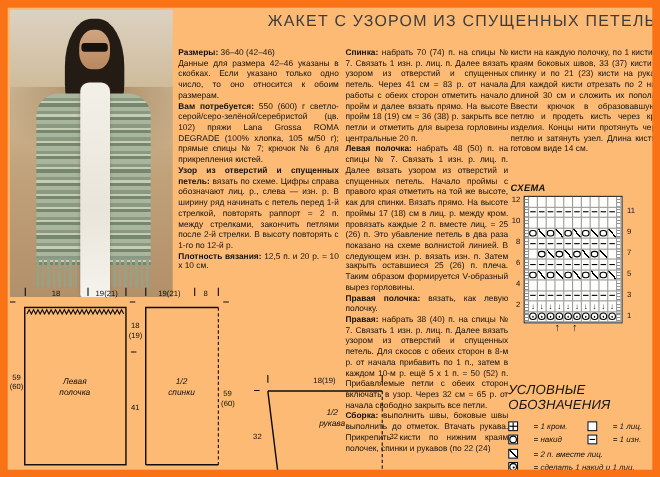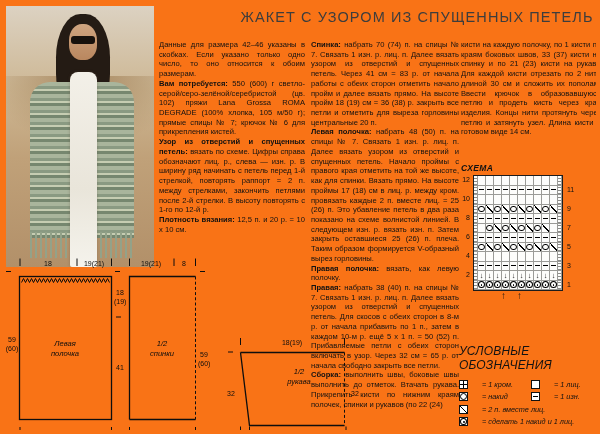--- a/index.html
+++ b/index.html
@@ -1,19 +1,19 @@
 <!DOCTYPE html>
 <html><head>
 <meta charset="utf-8">
 <style>
   * { margin:0; padding:0; box-sizing:border-box; }
   html,body { background:#e8e6e1; }
   #page {
     position:relative; width:600px; height:434px; overflow:hidden;
-    background:#f97316; border:4px solid #f97316;
+    background:#fdba74; border:7px solid #f97316;
     font-family:"Liberation Sans", sans-serif; color:#121212;
   }
   
   .photo {
     position:absolute; left:2px; top:2px; width:148px; height:261px; overflow:hidden;
     background:linear-gradient(180deg,#dcd2c2 0%,#cdb794 32%,#c0a179 58%,#b29069 100%);
   }
   .photo .dune { position:absolute; left:-20px; top:70px; width:200px; height:70px;
     background:radial-gradient(ellipse at 50% 0,#a98a62 0%,rgba(169,138,98,0) 70%); }
   .photo .hair { position:absolute; left:50px; top:8px; width:54px; height:96px;
@@ -99,20 +99,21 @@
     <div class="face"></div>
     <div class="shades"></div>
     <div class="cardigan"></div>
     <div class="fringe"></div>
     <div class="scarf"></div>
   </div>
 
   <div class="title">ЖАКЕТ С УЗОРОМ ИЗ СПУЩЕННЫХ ПЕТЕЛЬ</div>
 
   <div class="col" id="col1">
+      <p class="para"><b>Размеры: </b>36–40 (42–46)</p>
       <p class="para">Данные для размера 42–46 указаны в скобках. Если указано только одно число, то оно относится к обоим размерам.</p>
       <p class="para"><b>Вам потребуется: </b>550 (600) г светло-серой/серо-зелёной/серебристой (цв. 102) пряжи Lana Grossa ROMA DEGRADE (100% хлопка, 105 м/50 г); прямые спицы № 7; крючок № 6 для прикрепления кистей.</p>
       <p class="para"><b>Узор из отверстий и спущенных петель: </b>вязать по схеме. Цифры справа обозначают лиц. р., слева — изн. р. В ширину ряд начинать с петель перед 1-й стрелкой, повторять раппорт = 2 п. между стрелками, закончить петлями после 2-й стрелки. В высоту повторять с 1-го по 12-й р.</p>
       <p class="para"><b>Плотность вязания: </b>12,5 п. и 20 р. = 10 х 10 см.</p>
     </div>
   <div class="col" id="col2">
       <p class="para"><b>Спинка: </b>набрать 70 (74) п. на спицы № 7. Связать 1 изн. р. лиц. п. Далее вязать узором из отверстий и спущенных петель. Через 41 см = 83 р. от начала работы с обеих сторон отметить начало пройм и далее вязать прямо. На высоте пройм 18 (19) см = 36 (38) р. закрыть все петли и отметить для выреза горловины центральные 20 п.</p>
       <p class="para"><b>Левая полочка: </b>набрать 48 (50) п. на спицы № 7. Связать 1 изн. р. лиц. п. Далее вязать узором из отверстий и спущенных петель. Начало проймы с правого края отметить на той же высоте, как для спинки. Вязать прямо. На высоте проймы 17 (18) см в лиц. р. между кром. провязать каждые 2 п. вместе лиц. = 25 (26) п. Это убавление петель в два раза показано на схеме волнистой линией. В следующем изн. р. вязать изн. п. Затем закрыть оставшиеся 25 (26) п. плеча. Таким образом формируется V-образный вырез горловины.</p>
       <p class="para"><b>Правая полочка: </b>вязать, как левую полочку.</p>
       <p class="para"><b>Правая: </b>набрать 38 (40) п. на спицы № 7. Связать 1 изн. р. лиц. п. Далее вязать узором из отверстий и спущенных петель. Для скосов с обеих сторон в 8-м р. от начала прибавить по 1 п., затем в каждом 10-м р. ещё 5 х 1 п. = 50 (52) п. Прибавляемые петли с обеих сторон включать в узор. Через 32 см = 65 р. от начала свободно закрыть все петли.</p>

